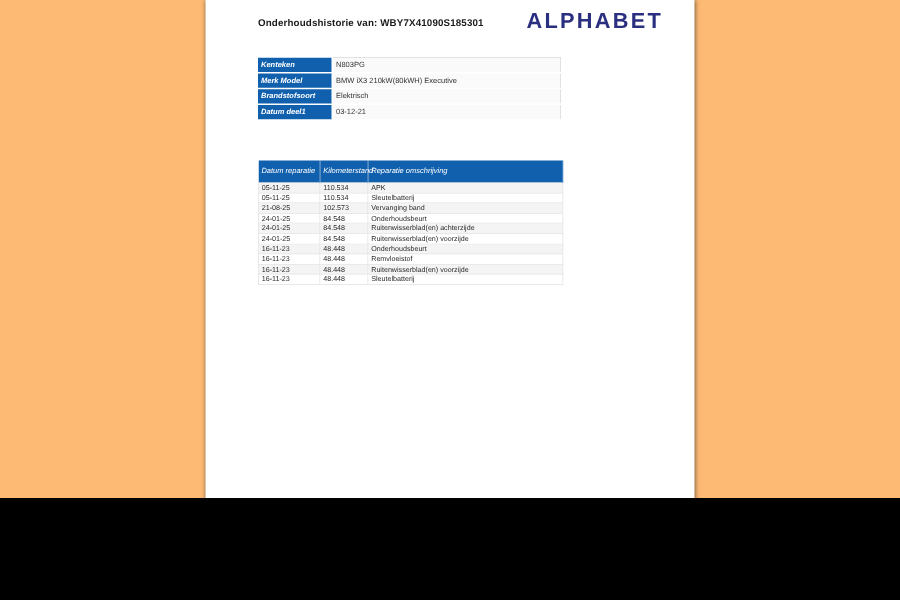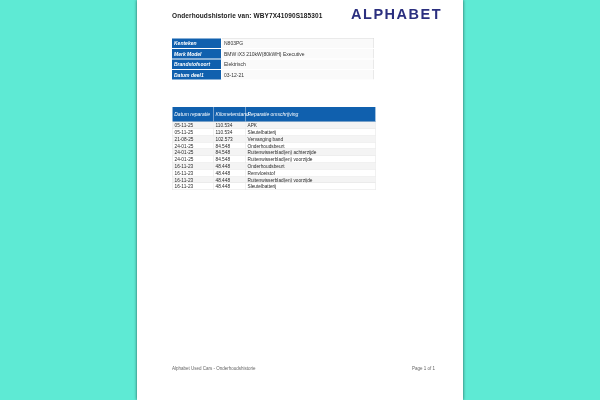--- a/index.html
+++ b/index.html
@@ -1,21 +1,21 @@
 <!DOCTYPE html>
 <html><head>
 <meta charset="utf-8">
 <style>
   html,body{margin:0;padding:0;}
   body{
     width:600px;height:400px;background:#000;
     font-family:"Liberation Sans", sans-serif;
     overflow:hidden;
   }
-  .viewport{position:relative;width:600px;height:400px;background:#5eead4;overflow:hidden;}
+  .viewport{position:relative;width:600px;height:332px;background:#fdba74;overflow:hidden;}
   .page-wrap{position:absolute;left:137px;top:0;width:326px;height:400px;}
   
   .page{
     position:relative;width:652px;height:800px;background:#fff;
     transform:scale(0.5);transform-origin:top left;
     box-shadow:0 0 6px rgba(0,0,0,.6);
   }
   .header{position:absolute;top:14px;left:70px;right:42px;display:flex;justify-content:space-between;align-items:flex-start;}
   .doc-title{font-size:13px;font-weight:bold;color:#1a1a1a;padding-top:9px;letter-spacing:.2px;}
   .logo{font-size:29px;font-weight:800;color:#2b2f7f;letter-spacing:3px;line-height:1;}

